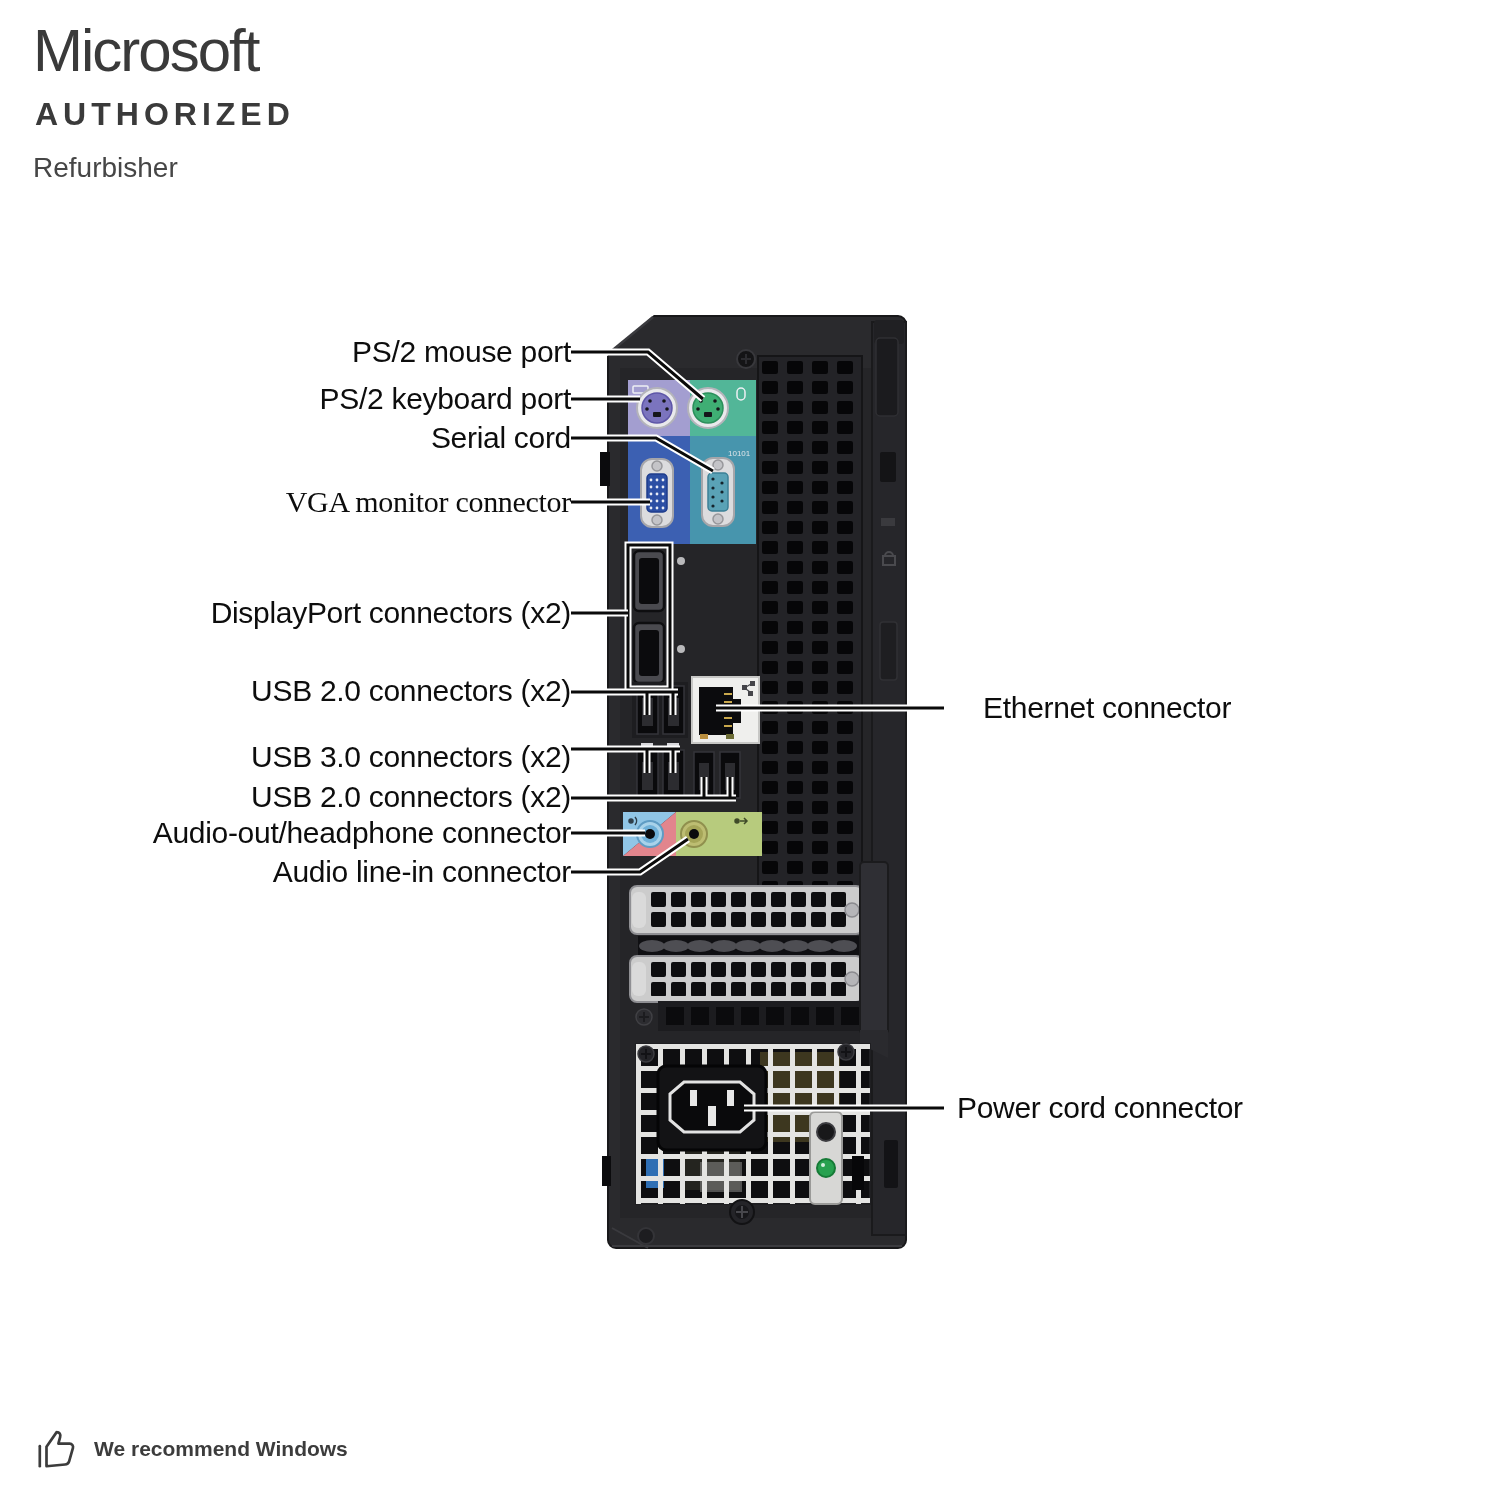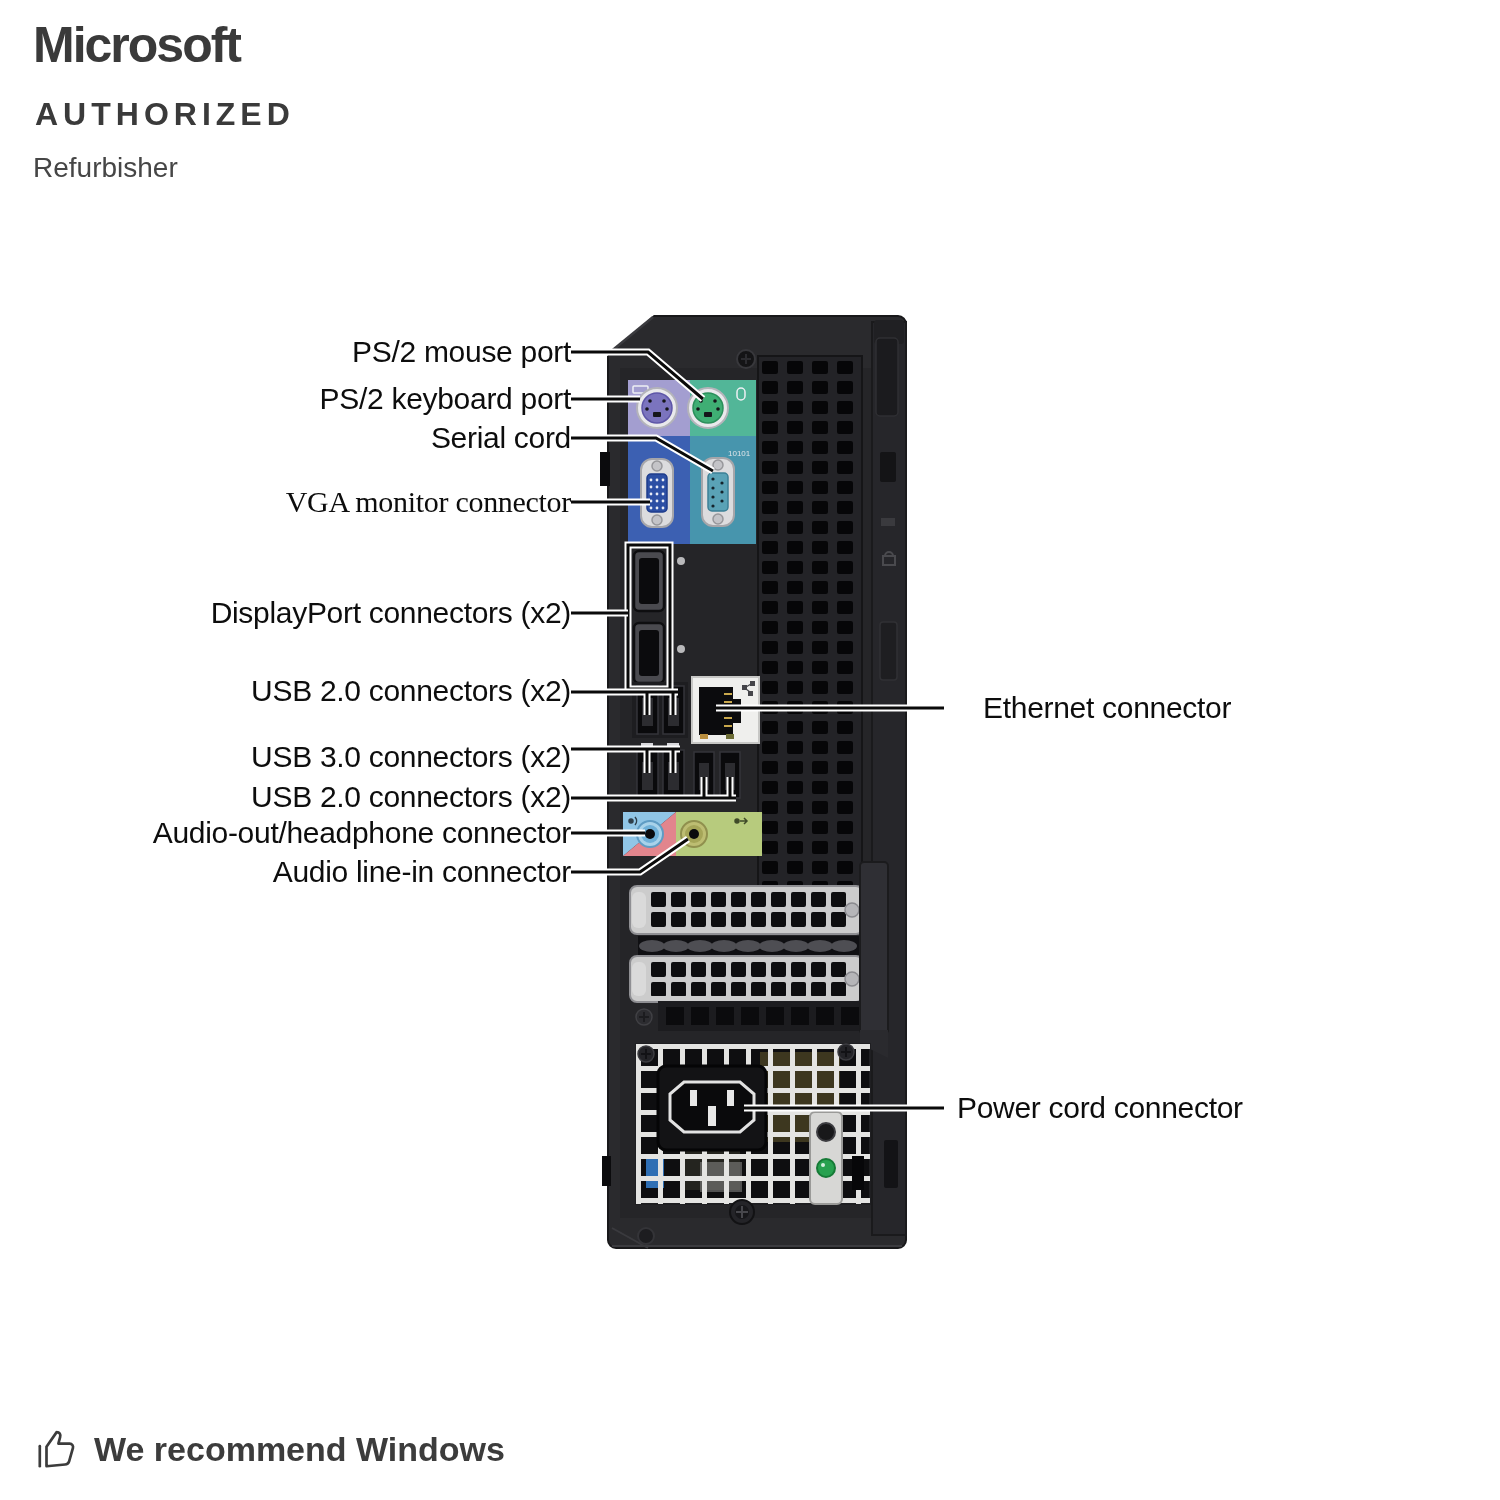--- a/index.html
+++ b/index.html
@@ -1,35 +1,35 @@
 <!DOCTYPE html>
 <html><head>
 <meta charset="utf-8">
 <style>
   html,body{margin:0;padding:0;background:#fff;}
   .canvas{position:relative;width:1500px;height:1500px;background:#ffffff;
           font-family:"Liberation Sans",sans-serif;overflow:hidden;}
   .art{position:absolute;left:0;top:0;width:1500px;height:1500px;}
 
-  .logo-brand{position:absolute;left:33px;top:16px;font-size:50px;font-weight:700;
+  .logo-brand{position:absolute;left:33px;top:16px;font-size:60px;font-weight:400;
               color:#3a3a3a;letter-spacing:-2px;}
   .logo-program{position:absolute;left:35px;top:96px;font-size:32px;font-weight:700;
               color:#3a3a3a;letter-spacing:5px;}
   .logo-role{position:absolute;left:33px;top:152px;font-size:28px;font-weight:400;
               color:#464646;}
 
   .callout{position:absolute;font-size:30px;color:#0d0d0d;white-space:nowrap;
            transform:translateY(-52%);letter-spacing:-0.3px;line-height:1.1;}
   .callout.r{text-align:right;}
 
   .halo{stroke:#ffffff;stroke-width:7;fill:none;}
   .cline{stroke:#0a0a0a;stroke-width:3;fill:none;}
 
   .footer{position:absolute;left:35px;top:1424px;height:50px;display:flex;
-          align-items:center;gap:13px;color:#3c3c3c;font-size:34px;font-weight:700;}
+          align-items:center;gap:13px;color:#3c3c3c;font-size:21px;font-weight:700;}
   .footer svg{display:block;}
 </style>
 </head>
 <body>
 
 <div class="canvas">
 
   <svg class="art" viewBox="0 0 1500 1500" xmlns="http://www.w3.org/2000/svg">
     <defs>
       <pattern id="vent" x="758" y="358" width="25" height="20" patternUnits="userSpaceOnUse">

